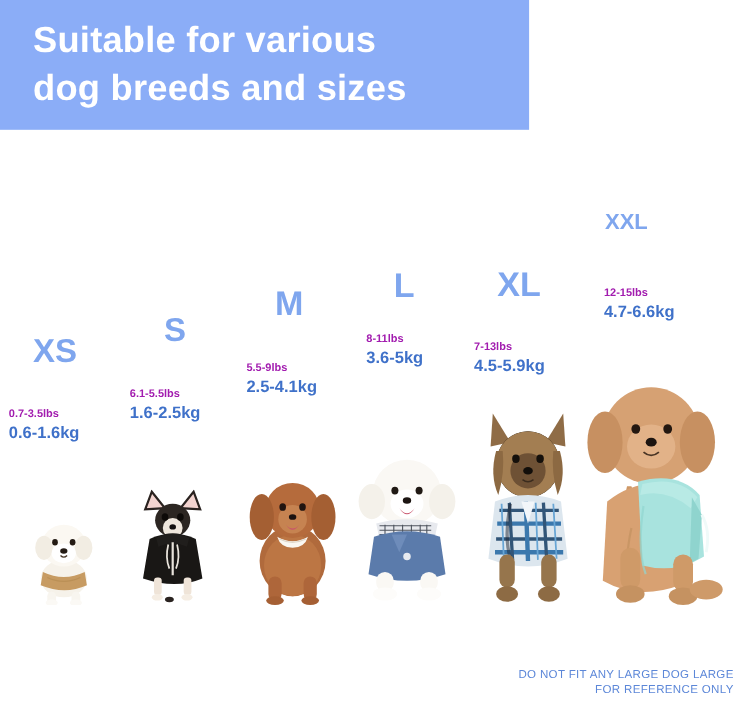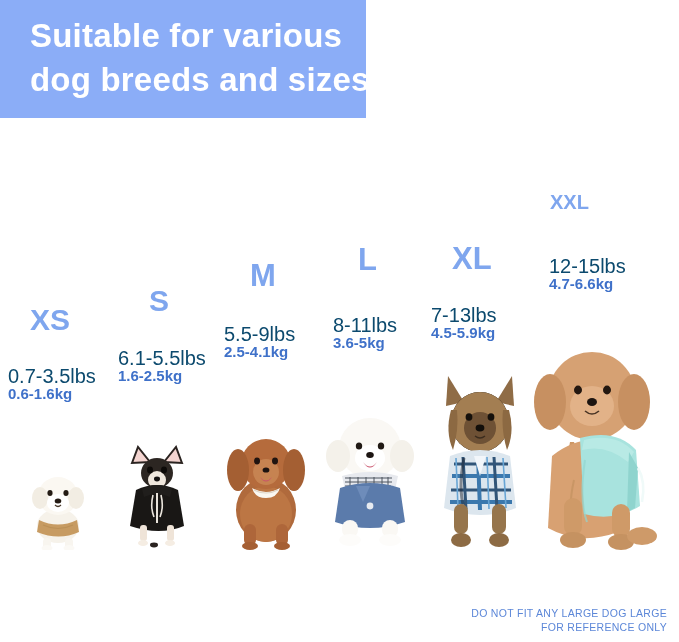--- a/index.html
+++ b/index.html
@@ -5,37 +5,37 @@
   html,body{margin:0;padding:0;}
   body{
     width:679px;height:642px;background:#ffffff;
     font-family:"Liberation Sans", sans-serif;
     position:relative;overflow:hidden;
   }
   #stage{position:absolute;left:0;top:0;width:679px;height:642px;}
 
   
   .banner{
-    position:absolute;left:0;top:0;width:366px;height:118px;
+    position:absolute;left:0;top:0;width:481px;height:118px;
     background:#8BADF7;
     box-sizing:border-box;
     padding:14px 0 0 30px;
   }
   .banner-line{
     color:#ffffff;font-weight:bold;font-size:33px;line-height:44px;
     letter-spacing:.2px;white-space:nowrap;
   }
 
   
   .sz{position:absolute;}
   .sz .letter{
     color:#7FA6EE;font-weight:bold;line-height:1;white-space:nowrap;
   }
   .sz .w{position:absolute;white-space:nowrap;line-height:17px;}
-  .sz .lbs{color:#0c4a6e;font-weight:normal;font-size:20px;}
+  .sz .lbs{color:#a21caf;font-weight:bold;font-size:10px;}
   .sz .kg{color:#3F71C9;font-weight:bold;font-size:15px;}
 
   
   .footer{
     position:absolute;right:12px;bottom:8px;text-align:right;
     color:#5C87D8;font-size:10.5px;line-height:14px;letter-spacing:.3px;
   }
 
   
   .dog{position:absolute;}
@@ -70,21 +70,21 @@
   <div class="sz" style="left:218px;top:256px;width:130px;height:120px;">
     <div class="letter" style="position:absolute;left:32px;top:4px;font-size:31px;">M</div>
     <div class="w" style="left:6px;top:70px;">
       <div class="lbs">5.5-9lbs</div>
       <div class="kg">2.5-4.1kg</div>
     </div>
   </div>
 
   <div class="sz" style="left:325px;top:240px;width:125px;height:120px;">
     <div class="letter" style="position:absolute;left:33px;top:4px;font-size:31px;">L</div>
-    <div class="w" style="left:8px;top:60px;margin-top:17px;">
+    <div class="w" style="left:8px;top:60px;">
       <div class="lbs">8-11lbs</div>
       <div class="kg">3.6-5kg</div>
     </div>
   </div>
 
   <div class="sz" style="left:425px;top:215px;width:130px;height:125px;margin-top:24px;">
     <div class="letter" style="position:absolute;left:27px;top:4px;font-size:31px;">XL</div>
     <div class="w" style="left:6px;top:68px;">
       <div class="lbs">7-13lbs</div>
       <div class="kg">4.5-5.9kg</div>

